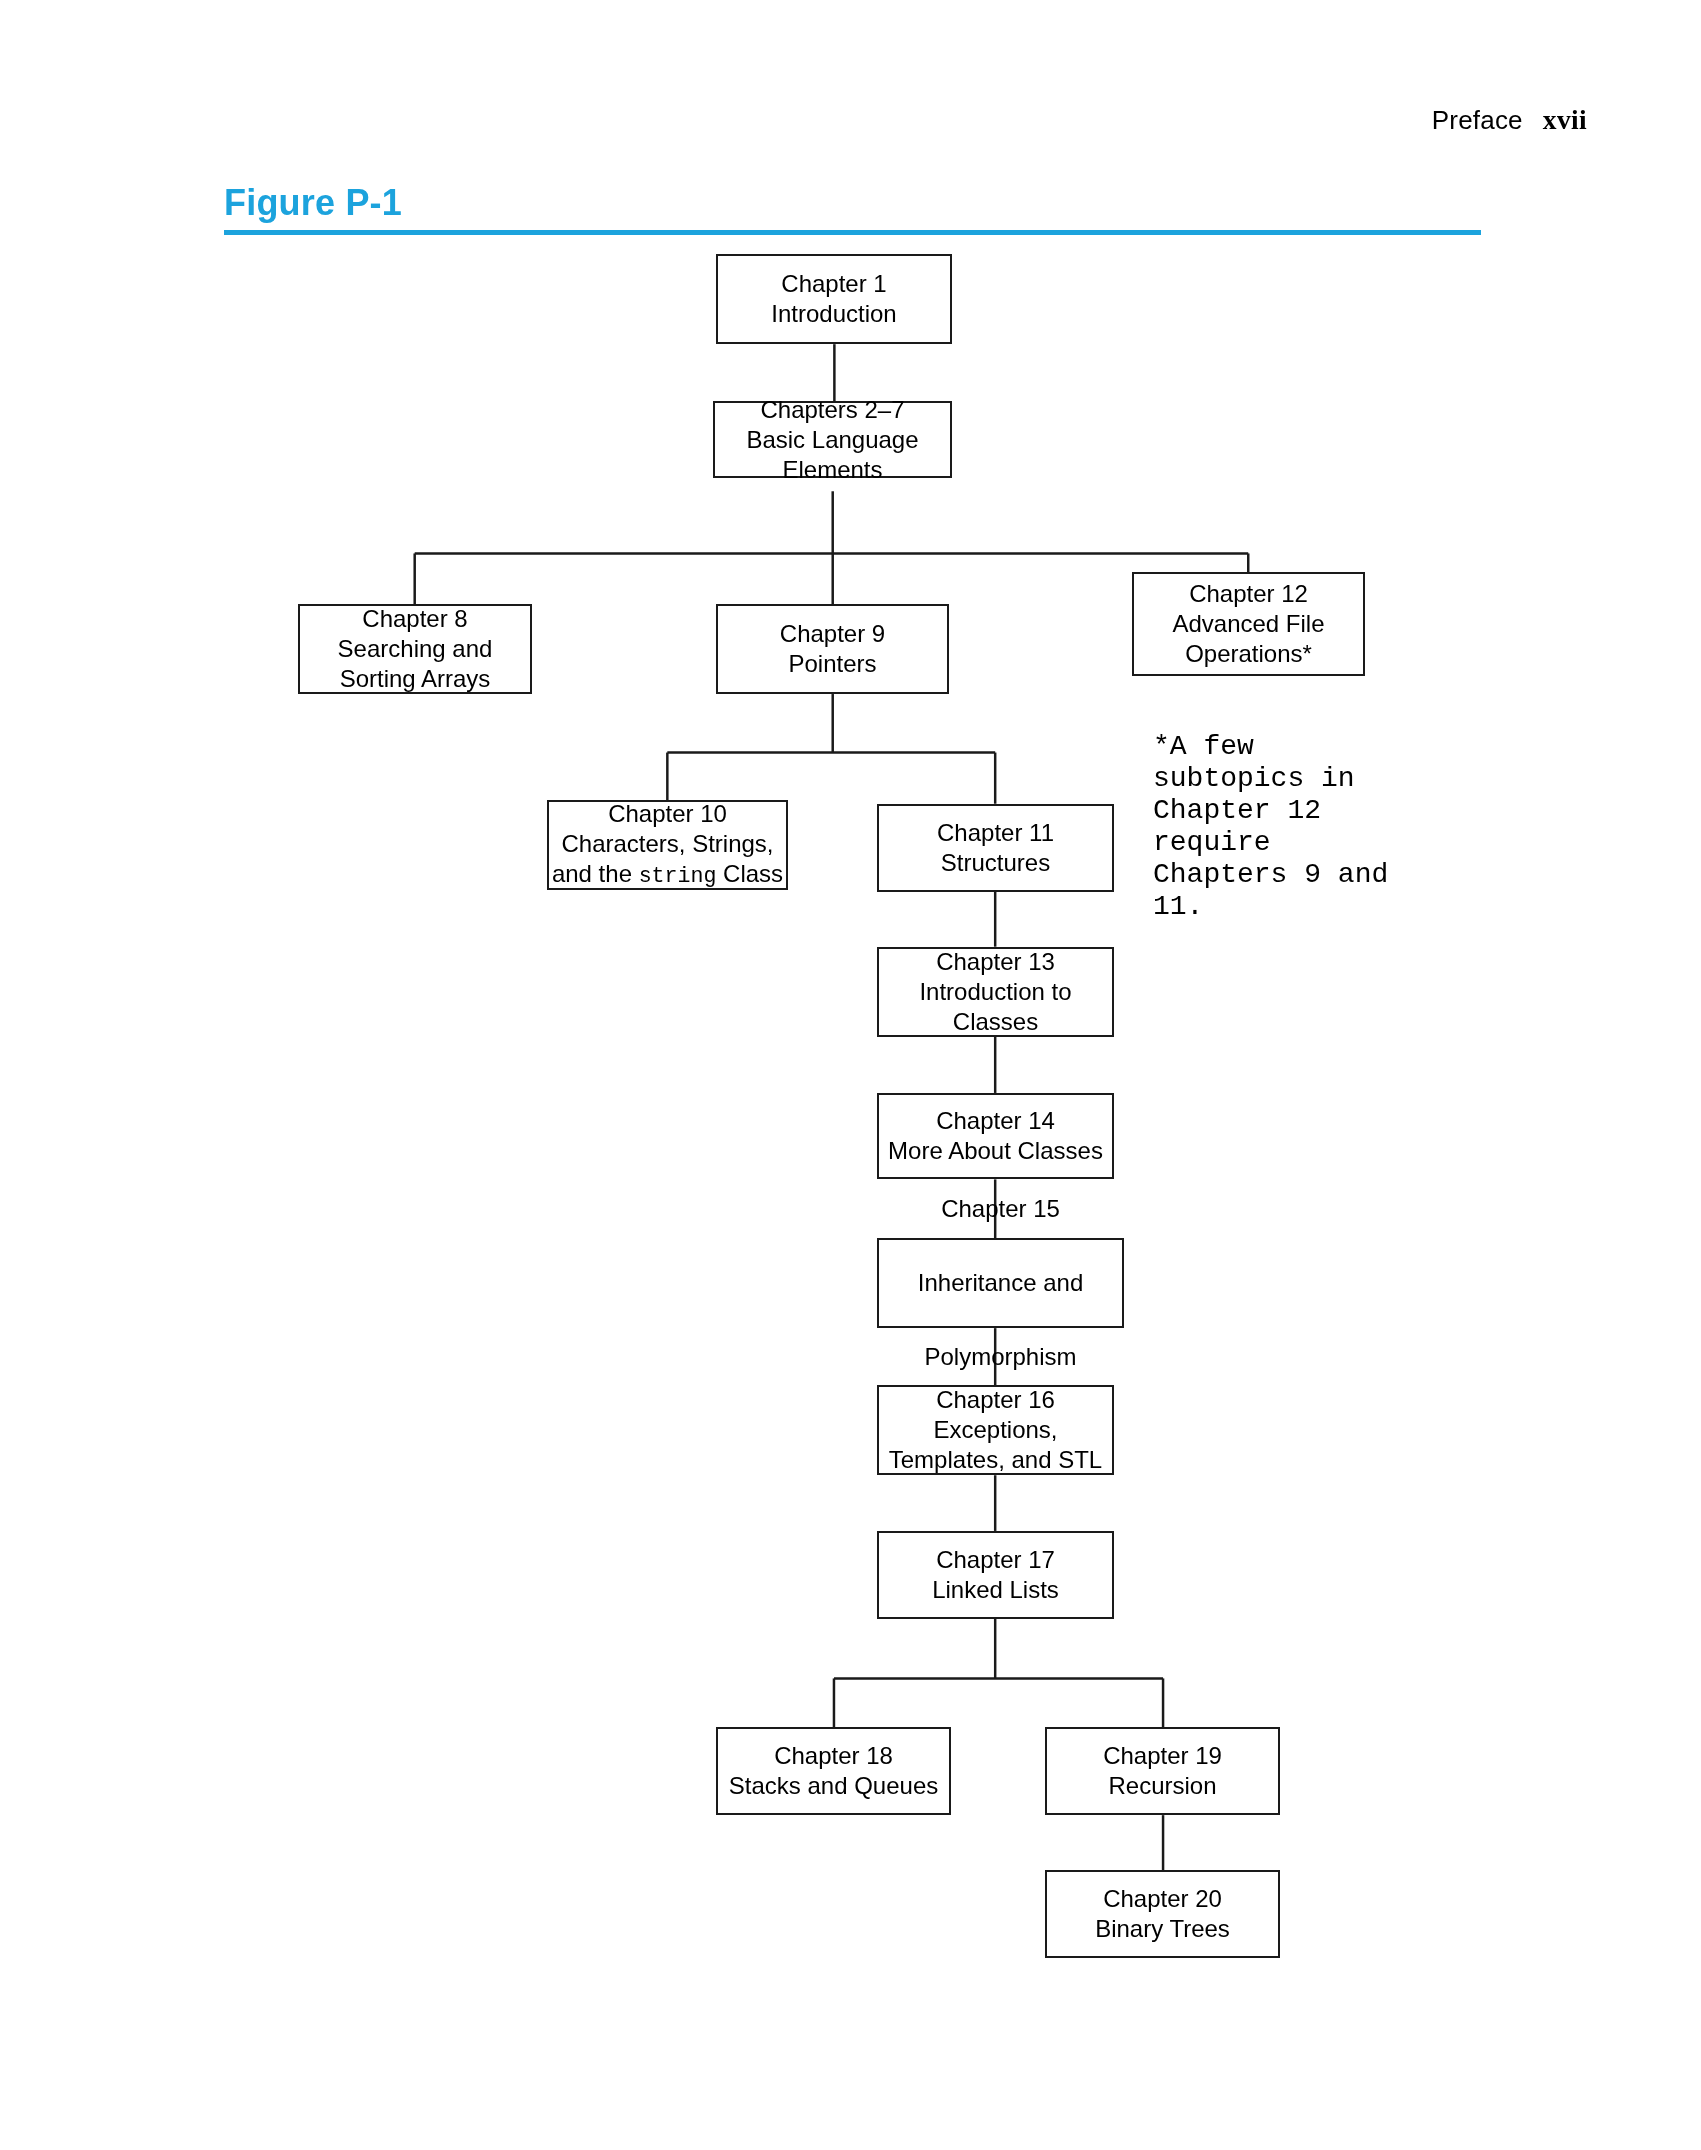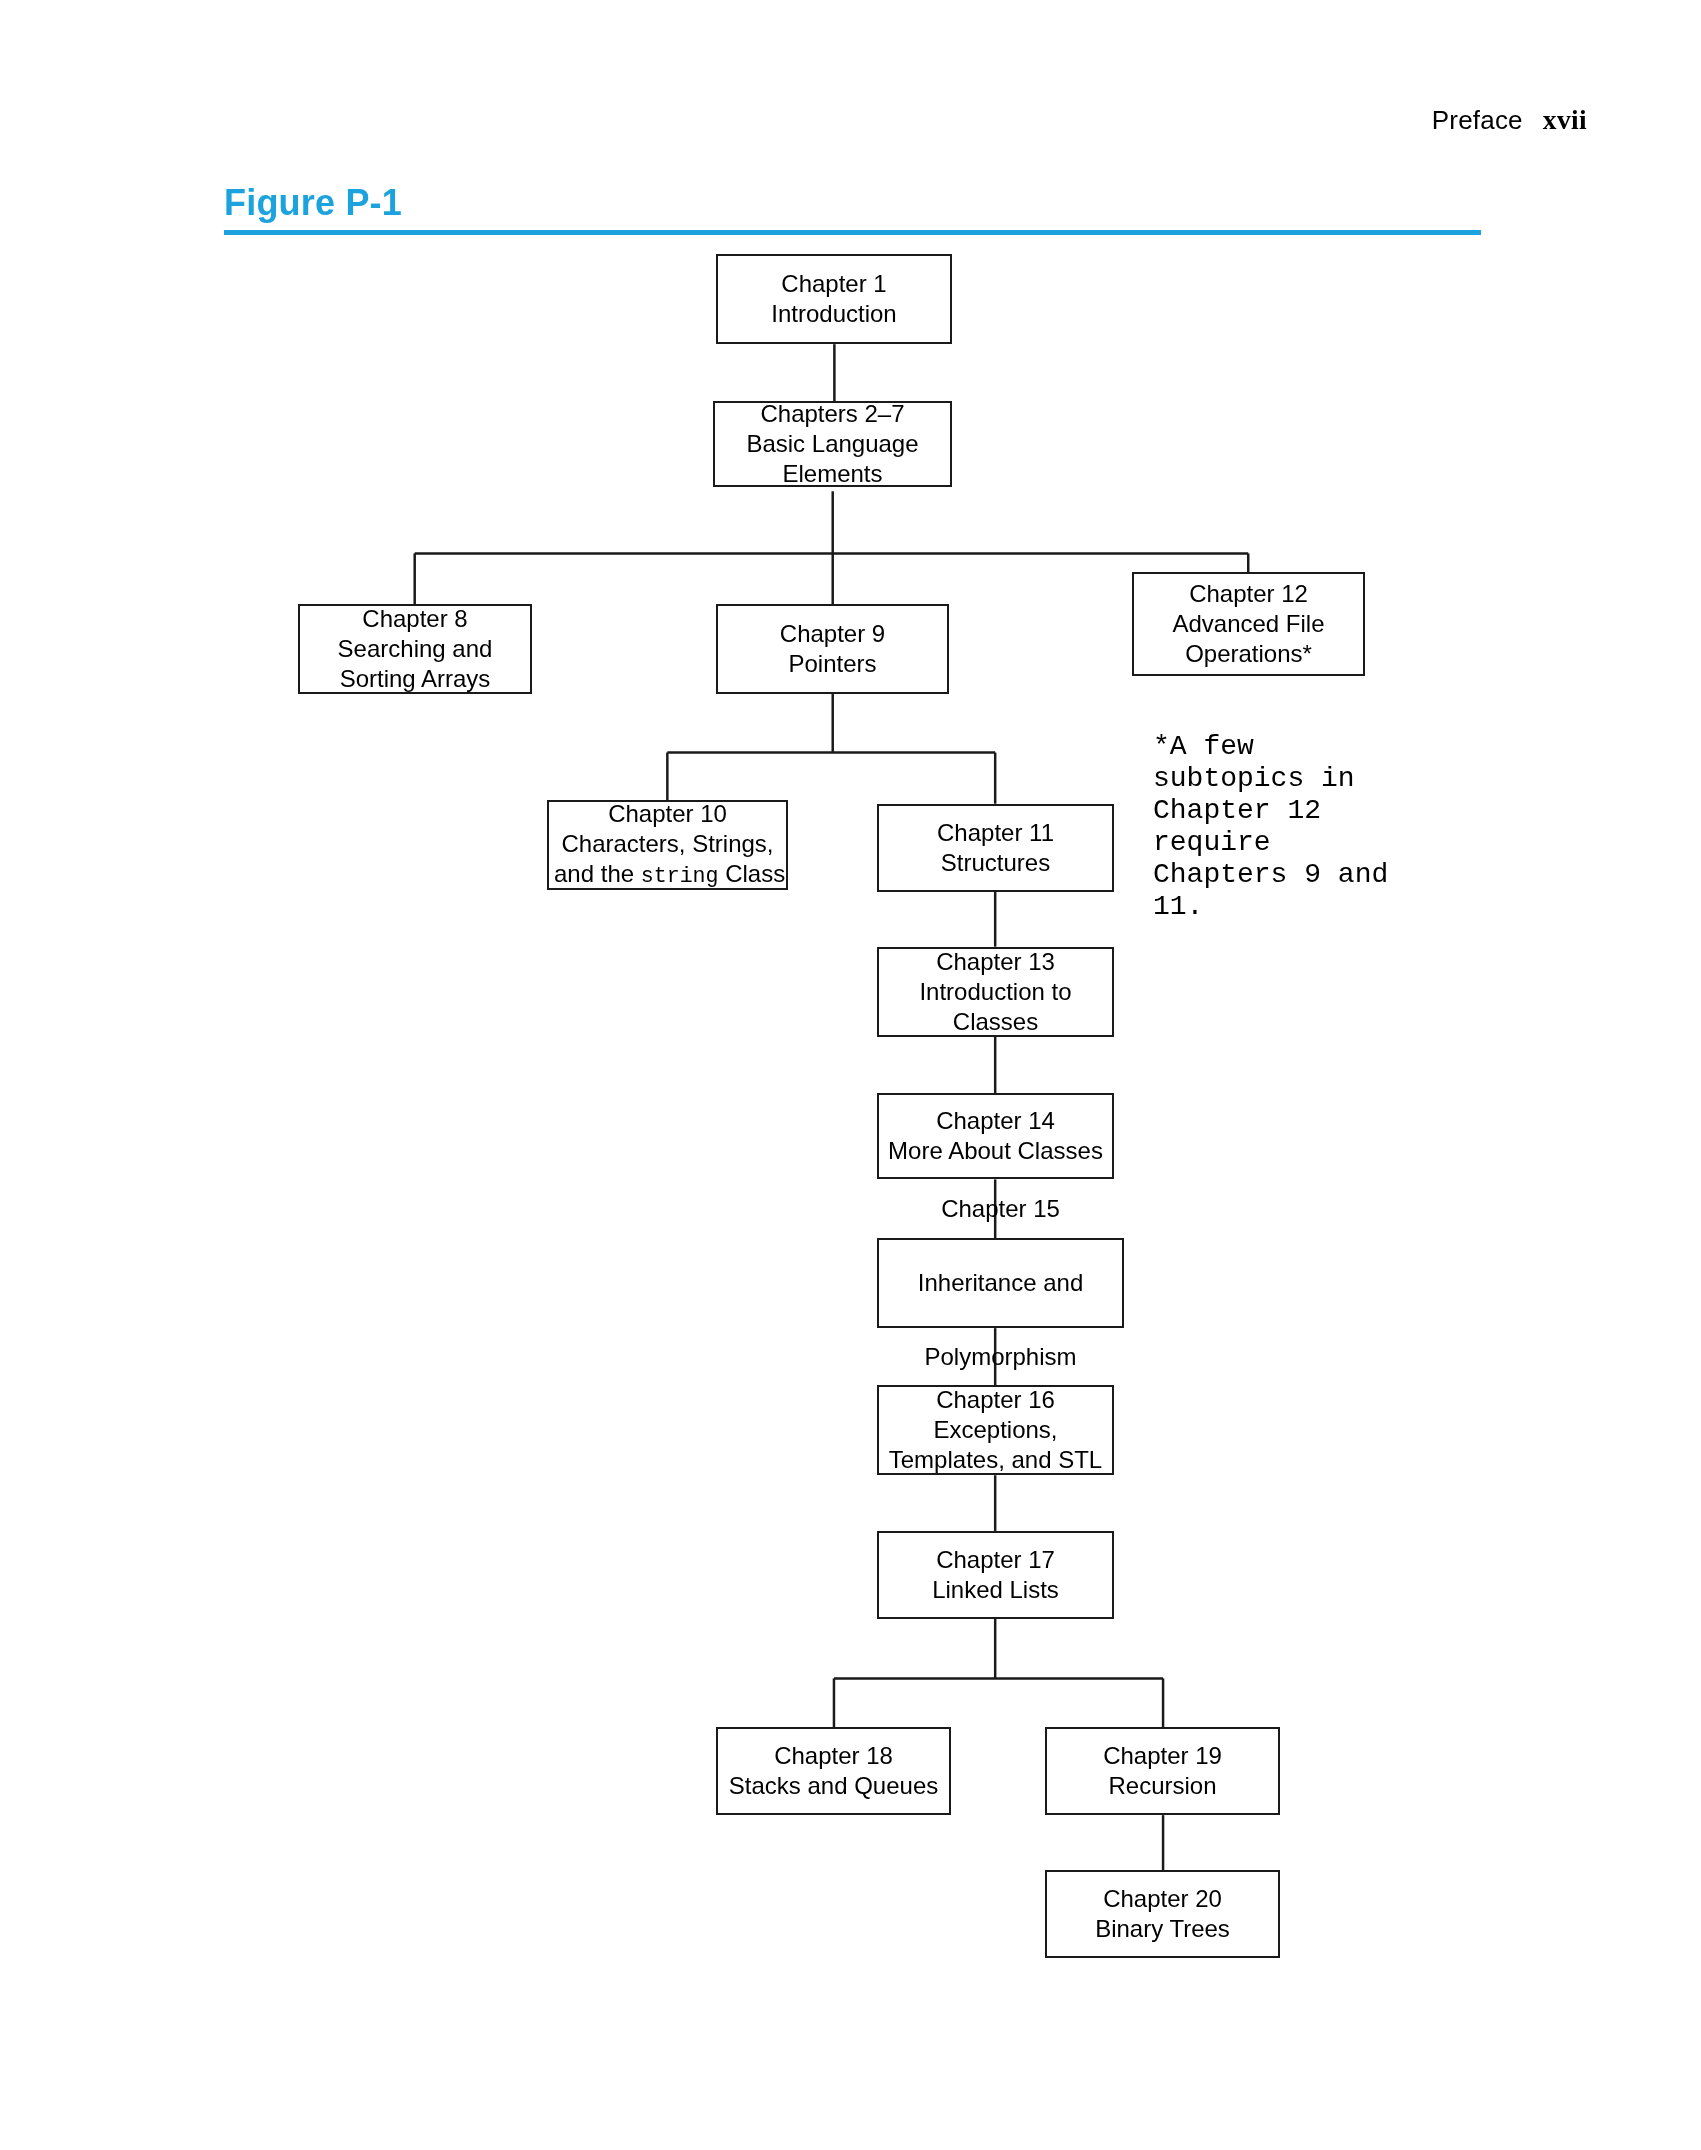--- a/index.html
+++ b/index.html
@@ -76,20 +76,21 @@
     pointer-events: none;
   }
 
   .node {
     position: absolute;
     box-sizing: border-box;
     border: 2.5px solid #1a1a1a;
     background: #ffffff;
     display: flex;
     flex-direction: column;
+    align-items: center;
     justify-content: center;
     text-align: center;
     font-family: "Liberation Sans", sans-serif;
     font-size: 24px;
     line-height: 30px;
     color: #000000;
     padding: 0 5px;
   }
   .node .line { white-space: nowrap; }
   .node .mono {
@@ -139,21 +140,21 @@
       <line x1="1003.5" y1="2019.5" x2="1399.5" y2="2019.5" stroke="#1a1a1a" stroke-width="3"></line>
       <line x1="1003.5" y1="2019.5" x2="1003.5" y2="2078" stroke="#1a1a1a" stroke-width="3"></line>
       <line x1="1399.5" y1="2019.5" x2="1399.5" y2="2078" stroke="#1a1a1a" stroke-width="3"></line>
       <line x1="1399.5" y1="2184" x2="1399.5" y2="2250" stroke="#1a1a1a" stroke-width="3"></line>
     </svg>
 
 <div class="node" style="left: 716px; top: 254px; width: 236px; height: 90px;">
       <div class="line">Chapter 1</div>
       <div class="line">Introduction</div>
     </div>
-    <div class="node" style="left: 713px; top: 401px; width: 239px; height: 86px;">
+    <div class="node" style="left: 713px; top: 401px; width: 239px; height: 77px;">
       <div class="line">Chapters 2–7</div>
       <div class="line">Basic Language</div>
       <div class="line">Elements</div>
     </div>
     <div class="node" style="left: 298px; top: 604px; width: 234px; height: 90px;">
       <div class="line">Chapter 8</div>
       <div class="line">Searching and</div>
       <div class="line">Sorting Arrays</div>
     </div>
     <div class="node" style="left: 716px; top: 604px; width: 233px; height: 90px;">

